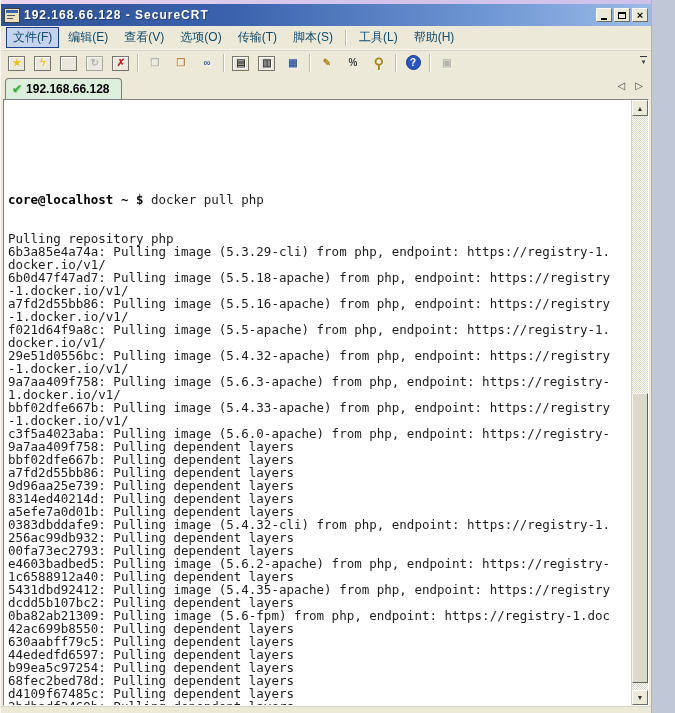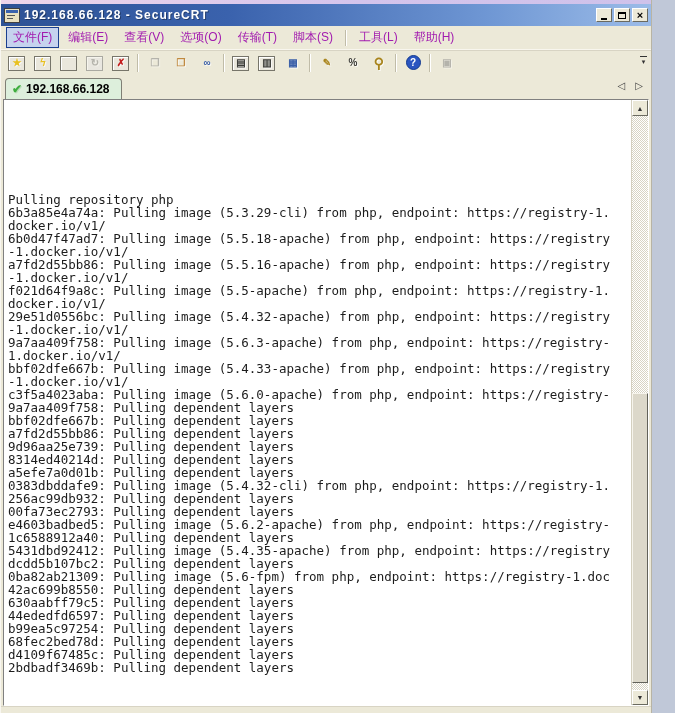--- a/index.html
+++ b/index.html
@@ -20,21 +20,21 @@
     text-shadow:1px 1px 0 rgba(0,0,0,.35);}
   .win-btns{margin-left:auto;display:flex;gap:2px;}
   .wbtn{width:16px;height:14px;background:#ece9d8;border:1px solid;border-color:#fff #6a6a60 #6a6a60 #fff;
     display:flex;align-items:center;justify-content:center;font-size:10px;font-weight:bold;color:#000;
     line-height:1;}
   .glyph-min{width:6px;height:2px;background:#000;margin-top:7px;}
   .glyph-max{width:8px;height:7px;border:1px solid #000;border-top:2px solid #000;}
   .wbtn.close{font-size:11px;}
 
   
-  .menubar{height:23px;display:flex;align-items:center;padding:0 4px;font-size:12px;color:#a21caf;}
+  .menubar{height:23px;display:flex;align-items:center;padding:0 4px;font-size:12px;color:#0c4a6e;}
   .menu-item{padding:8px 7px;margin:0 1px;white-space:nowrap;}
   .menu-item.active{background:#c6d3ee;border:1px solid #1a3f8f;padding:1px 6px;}
   .menu-item.msep{width:2px;height:16px;padding:0;margin:0 4px;border-left:1px solid #c0bca8;border-right:1px solid #fff;}
 
   
   .toolbar{height:26px;display:flex;align-items:center;padding:0 3px;position:relative;
     border-top:1px solid #f8f6ee;box-shadow:0 1px 0 #d8d4c4 inset;}
   .tool{width:24px;height:22px;margin:0 1px;position:relative;display:flex;align-items:center;justify-content:center;}
   .tool.scr::before{content:"";position:absolute;left:3px;top:4px;width:15px;height:13px;
     background:#eae7dc;border:1px solid #77756a;box-shadow:inset 1px 1px 0 #fff;}
@@ -186,20 +186,21 @@
     </div>
     <span class="tab-arrows">
       <span>◁</span>
       <span>▷</span>
     </span>
   </div>
 
   <div class="client">
     <div class="terminal">
       <div class="pad"></div>
+      <div class="tline prompt-line"><b>core@localhost</b><b> ~ $ </b><span>docker pull php</span></div>
       <div class="tline">Pulling repository php</div><div class="tline">6b3a85e4a74a: Pulling image (5.3.29-cli) from php, endpoint: https://registry-1.</div><div class="tline">docker.io/v1/</div><div class="tline">6b0d47f47ad7: Pulling image (5.5.18-apache) from php, endpoint: https://registry</div><div class="tline">-1.docker.io/v1/</div><div class="tline">a7fd2d55bb86: Pulling image (5.5.16-apache) from php, endpoint: https://registry</div><div class="tline">-1.docker.io/v1/</div><div class="tline">f021d64f9a8c: Pulling image (5.5-apache) from php, endpoint: https://registry-1.</div><div class="tline">docker.io/v1/</div><div class="tline">29e51d0556bc: Pulling image (5.4.32-apache) from php, endpoint: https://registry</div><div class="tline">-1.docker.io/v1/</div><div class="tline">9a7aa409f758: Pulling image (5.6.3-apache) from php, endpoint: https://registry-</div><div class="tline">1.docker.io/v1/</div><div class="tline">bbf02dfe667b: Pulling image (5.4.33-apache) from php, endpoint: https://registry</div><div class="tline">-1.docker.io/v1/</div><div class="tline">c3f5a4023aba: Pulling image (5.6.0-apache) from php, endpoint: https://registry-</div><div class="tline">9a7aa409f758: Pulling dependent layers</div><div class="tline">bbf02dfe667b: Pulling dependent layers</div><div class="tline">a7fd2d55bb86: Pulling dependent layers</div><div class="tline">9d96aa25e739: Pulling dependent layers</div><div class="tline">8314ed40214d: Pulling dependent layers</div><div class="tline">a5efe7a0d01b: Pulling dependent layers</div><div class="tline">0383dbddafe9: Pulling image (5.4.32-cli) from php, endpoint: https://registry-1.</div><div class="tline">256ac99db932: Pulling dependent layers</div><div class="tline">00fa73ec2793: Pulling dependent layers</div><div class="tline">e4603badbed5: Pulling image (5.6.2-apache) from php, endpoint: https://registry-</div><div class="tline">1c6588912a40: Pulling dependent layers</div><div class="tline">5431dbd92412: Pulling image (5.4.35-apache) from php, endpoint: https://registry</div><div class="tline">dcdd5b107bc2: Pulling dependent layers</div><div class="tline">0ba82ab21309: Pulling image (5.6-fpm) from php, endpoint: https://registry-1.doc</div><div class="tline">42ac699b8550: Pulling dependent layers</div><div class="tline">630aabff79c5: Pulling dependent layers</div><div class="tline">44ededfd6597: Pulling dependent layers</div><div class="tline">b99ea5c97254: Pulling dependent layers</div><div class="tline">68fec2bed78d: Pulling dependent layers</div><div class="tline">d4109f67485c: Pulling dependent layers</div><div class="tline">2bdbadf3469b: Pulling dependent layers</div>
       
     </div>
     <div class="scrollbar">
       <div class="sb-btn up">▲</div>
       <div class="sb-track">
         <div class="sb-thumb"></div>
       </div>
       <div class="sb-btn down">▼</div>
     </div>

